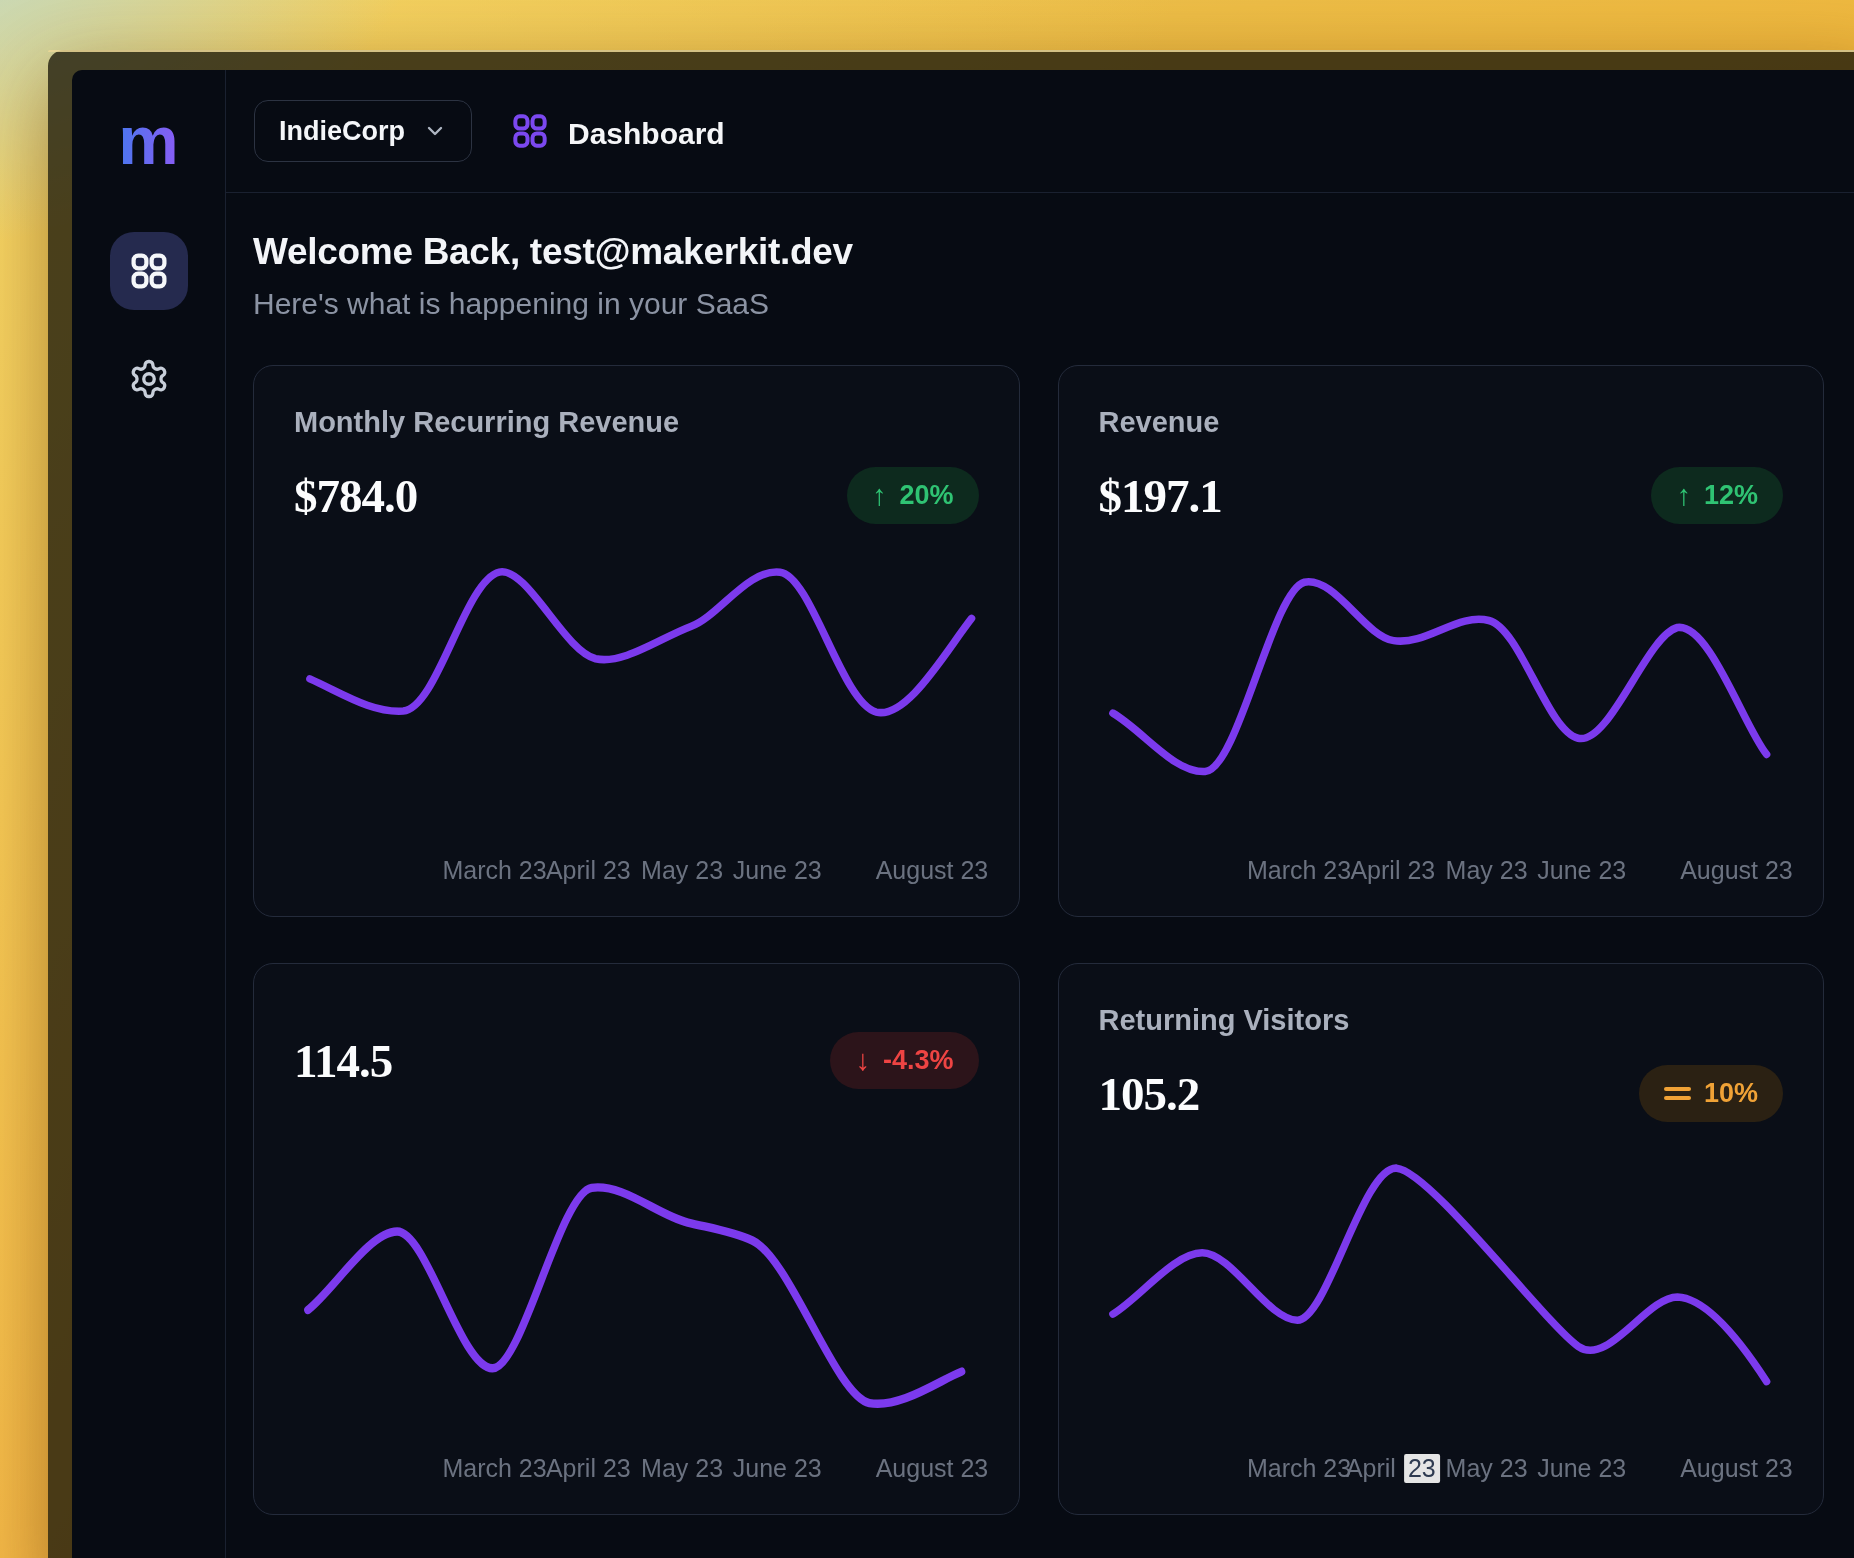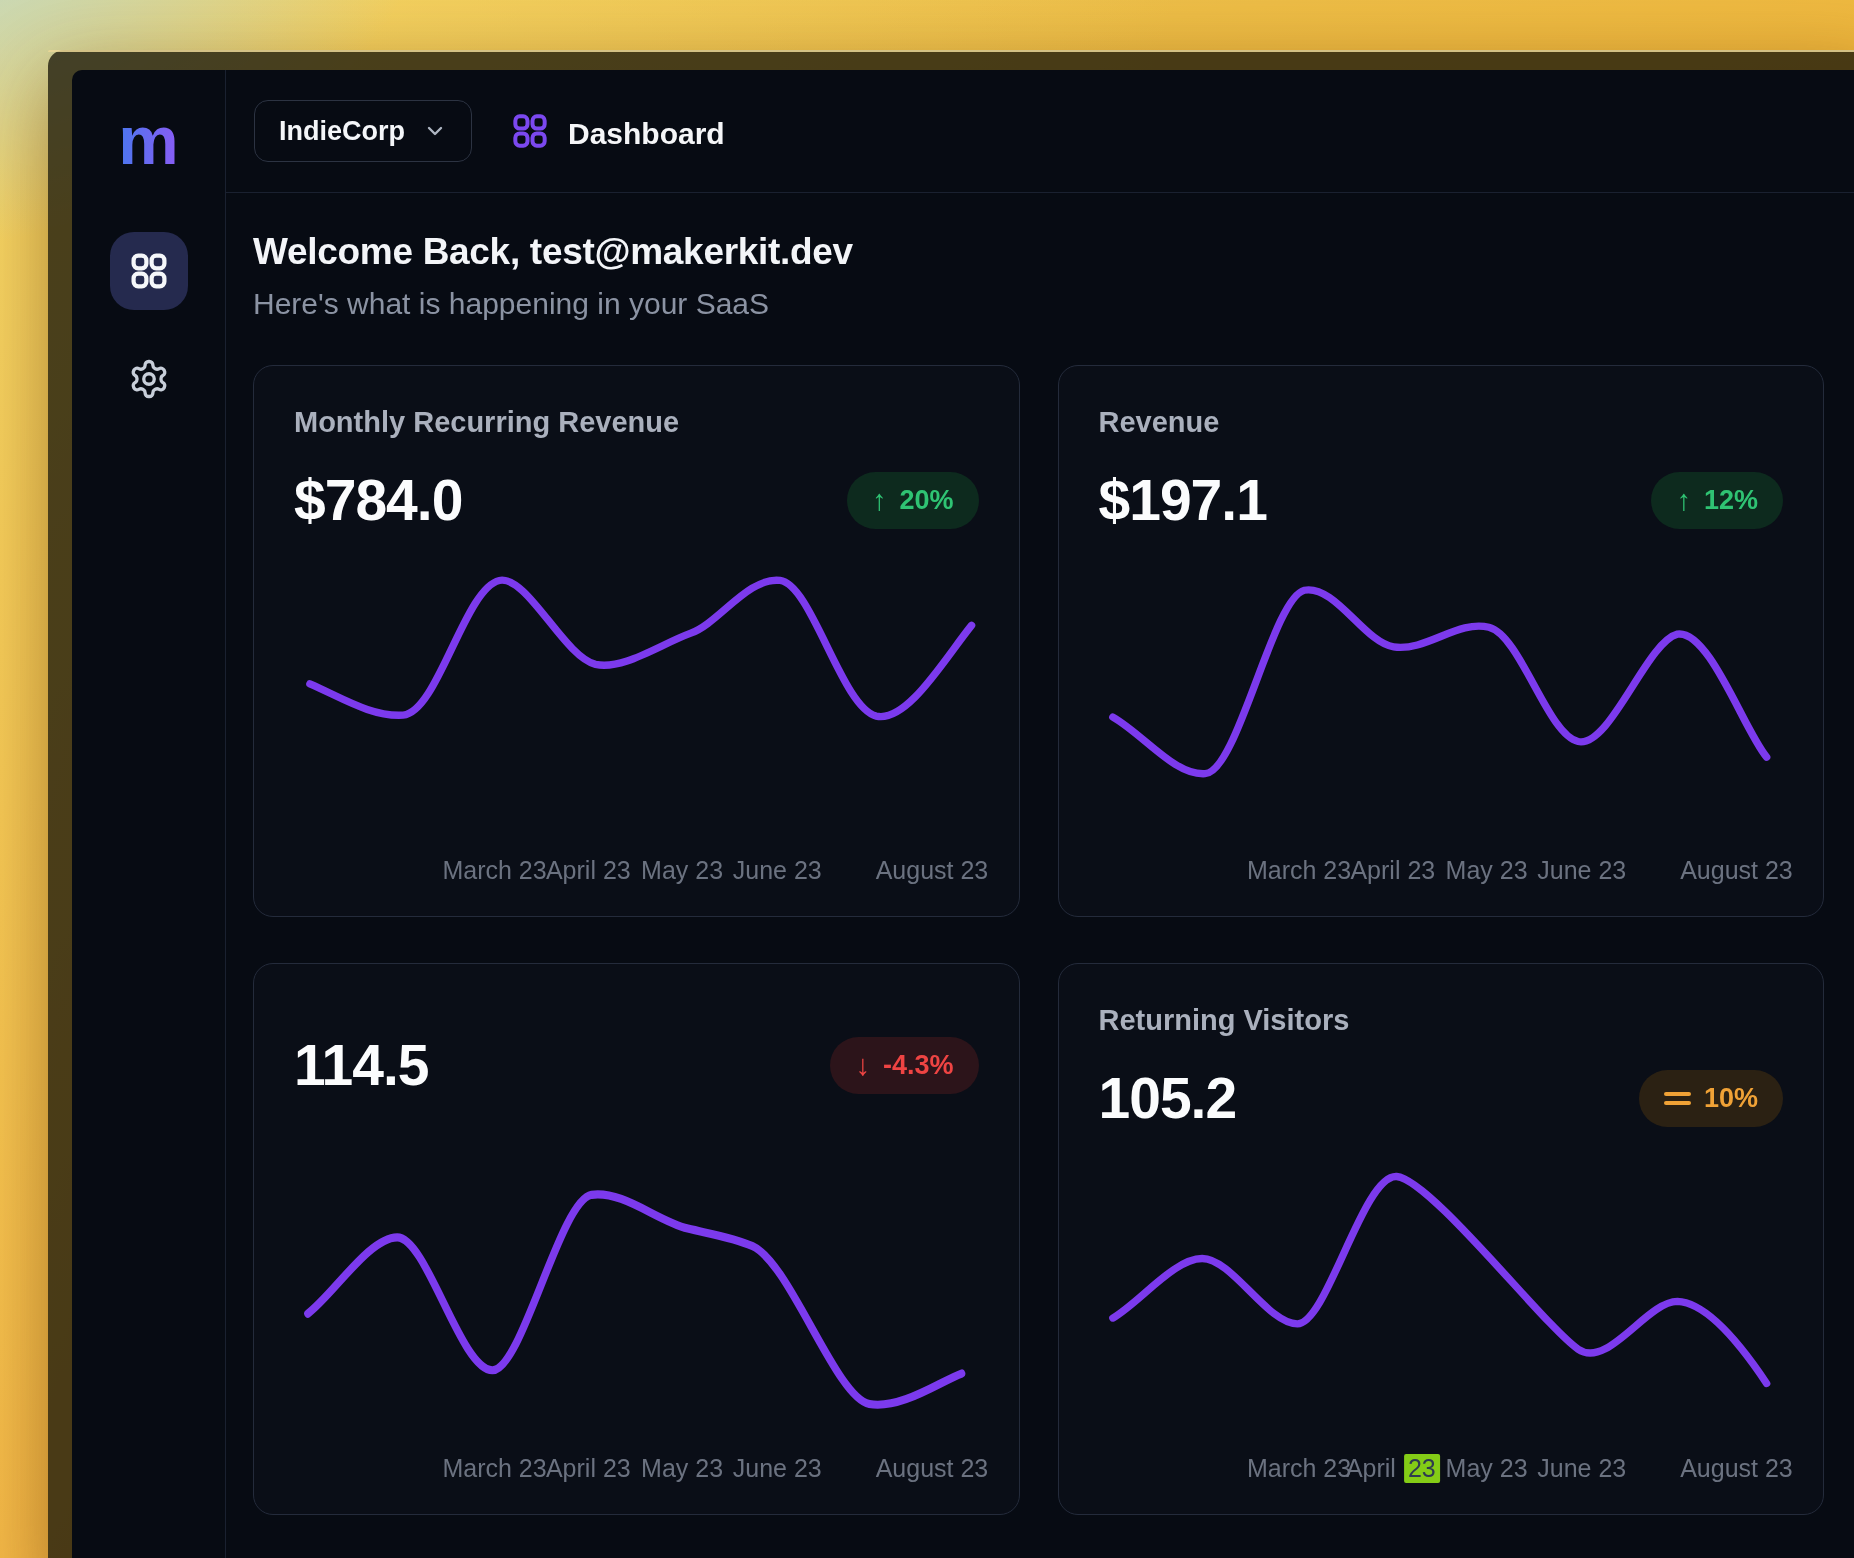--- a/index.html
+++ b/index.html
@@ -101,21 +101,21 @@
   .card {
     height: 552px;
     background: #0a0e17;
     border: 1px solid #242b3b;
     border-radius: 20px;
     padding: 40px 40px 26px 40px;
     display: flex; flex-direction: column;
   }
   .card-title { color: #aab0bd; font-size: 29px; font-weight: 700; }
   .value-row { display: flex; align-items: center; justify-content: space-between; margin-top: 28px; }
-  .card-value { color: #fbfcfd; font-size: 57px; font-weight: 700; letter-spacing: -1px; }
+  .card-value { color: #fbfcfd; font-size: 47px; font-weight: 700; letter-spacing: -1px; font-family: Liberation Serif, serif; }
 
   .badge {
     display: inline-flex; align-items: center; gap: 13px;
     height: 57px; padding: 0 25px; border-radius: 999px;
     font-size: 27px; font-weight: 600;
   }
   .badge .badge-arrow { font-size: 29px; font-weight: 400; line-height: 1; }
   .badge.up   { background: #0d2a1e; color: #2fc373; }
   .badge.down { background: #2c141a; color: #ee4443; }
   .badge.flat { background: #2b2113; color: #f0a236; }
@@ -137,21 +137,21 @@
   .chart path.line {
     fill: none; stroke: #7c3aed; stroke-width: 7.5;
     stroke-linecap: round; stroke-linejoin: round;
   }
   .xlabels { position: absolute; left: 0; right: 0; bottom: 0; height: 34px; }
   .xlabels .xtick {
     position: absolute; transform: translateX(-50%);
     color: #6b7280; font-size: 25px; white-space: nowrap;
     display: inline-flex; gap: 8px;
   }
-  .selected { background: #84cc16; color: #2e3a50; padding: 0 4px; border-radius: 2px; }
+  .selected { background: #e5e5e5; color: #2e3a50; padding: 0 4px; border-radius: 2px; }
 </style>
 </head>
 <body>
 
 <div class="wallpaper"></div>
 
 <div class="window">
   <div class="app">
 
     <aside class="sidebar">

